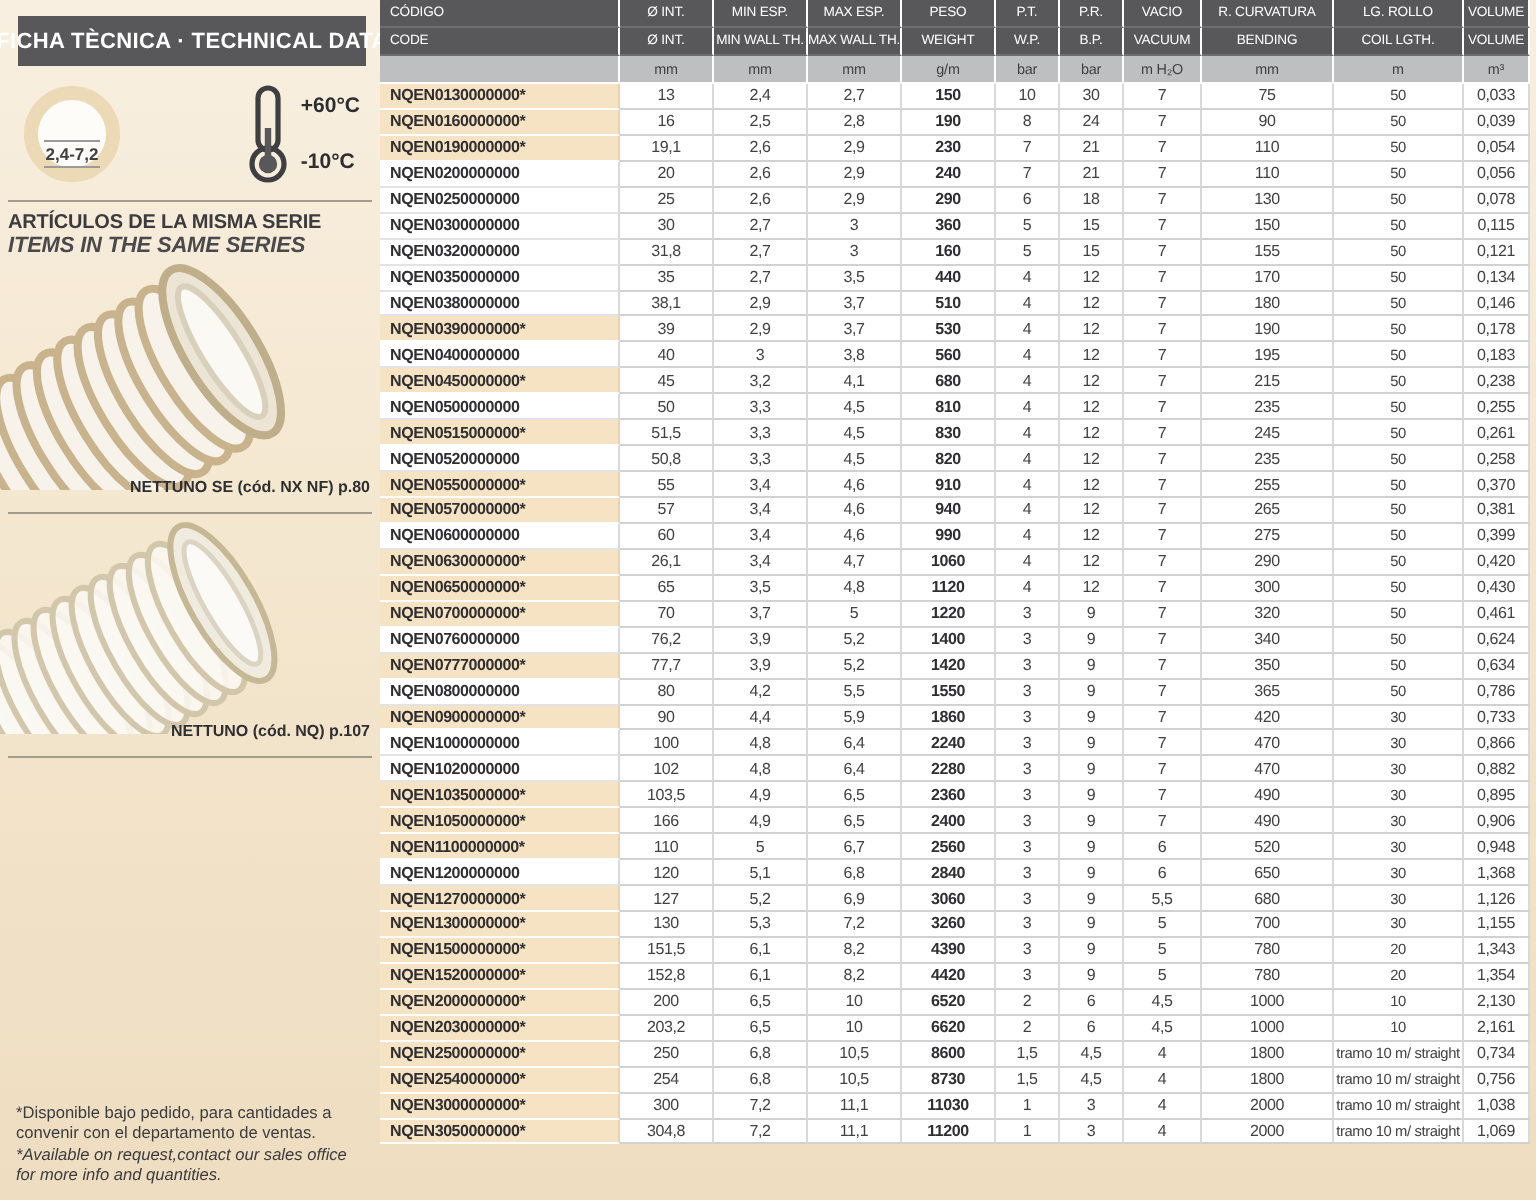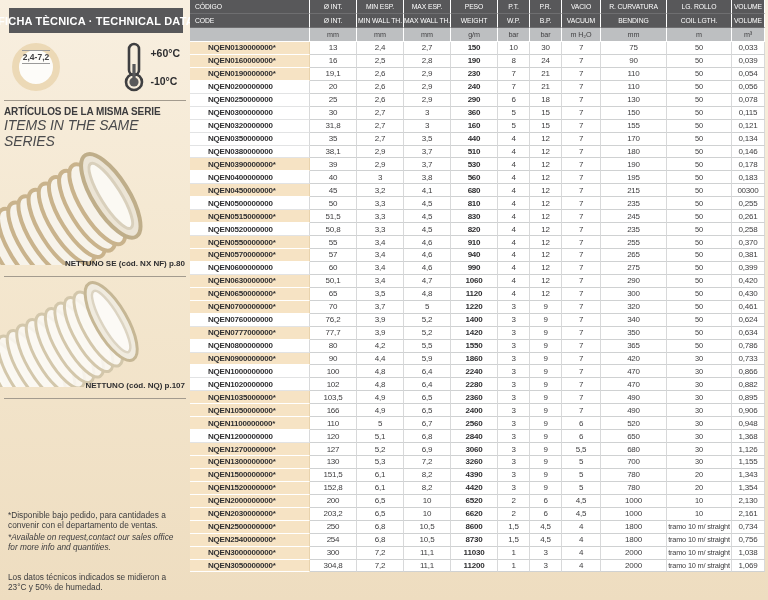--- a/index.html
+++ b/index.html
@@ -13,33 +13,33 @@
   
   .sidebar { position:absolute; left:0; top:0; width:190px; height:600px; display:flex; flex-direction:column; }
   .title-bar {
     margin:8px 7px 0 9px; height:25px; background:#58585a; color:#fff;
     font-weight:bold; font-size:11px; letter-spacing:.2px;
     display:flex; align-items:center; justify-content:center; white-space:nowrap;
   }
   .spec-row { margin:9px 10px 0 12px; display:flex; align-items:center; justify-content:space-between; }
   .badge {
     width:48px; height:48px; border-radius:50%; background:#fdfcf9;
-    border:7px solid #ecd9b6; display:flex; align-items:flex-start; justify-content:center;
+    border:7px solid #ecd9b6; display:flex; align-items:flex-end; justify-content:center;
   }
   .badge-text {
     font-size:8.5px; font-weight:bold; color:#414042; padding:1px 1px;
     border-top:1px solid #9a9a9a; border-bottom:1px solid #9a9a9a; white-space:nowrap;
   }
   .thermo-group { display:flex; align-items:center; gap:4px; }
   .temps { display:flex; flex-direction:column; justify-content:space-between; height:44px; padding:2px 0; }
   .temps span { font-size:10.5px; font-weight:bold; color:#2e2e30; white-space:nowrap; }
   .divider { border:none; border-top:1px solid #a39b8e; margin:8px 4px 0 4px; }
   .series-head { margin:5px 4px 0 4px; }
   .series-head .es { font-size:10px; font-weight:bold; color:#3c3c3e; letter-spacing:-.1px; white-space:nowrap; }
-  .series-head .en { font-size:14px; font-weight:normal; font-style:italic; color:#4a4a4c; letter-spacing:-.1px; }
+  .series-head .en { font-size:11px; font-weight:bold; font-style:italic; color:#4a4a4c; letter-spacing:-.1px; }
   .hose-block { position:relative; }
   .hose { display:block; }
   .hose-caption { font-size:8px; font-weight:bold; color:#2f2f31; text-align:right; padding-right:5px; margin-top:-6px; white-space:nowrap; }
   .footnotes { margin:auto 6px 8px 8px; }
   .footnotes p { font-size:8.3px; line-height:1.22; margin-top:20px; color:#3c3c3e; }
   .footnotes p.it { font-style:italic; margin-top:1px; }
 
   
   .table-area { position:absolute; left:190px; top:0; width:575px; }
   .hrow, .brow {
@@ -56,21 +56,21 @@
   .urow .hcell { background:#bdbfc1; color:#414042; font-size:7.2px; border-bottom:1px solid #fff; }
   .brow { height:12.95px; }
   .bcell {
     background:#fff; font-size:8px; letter-spacing:-.2px;
     display:flex; align-items:center; justify-content:center;
     border-right:1px solid #d8d9da; border-bottom:1px solid #cfd1d2; white-space:nowrap; overflow:hidden;
   }
   .bcell.coil { font-size:7.4px; }
   .bcell.peso { font-weight:bold; color:#2f2f31; }
   .bcell.codecell {
-    justify-content:flex-start; padding-left:18px; font-weight:bold; font-size:8px;
+    justify-content:flex-start; padding-left:5px; font-weight:bold; font-size:8px;
     color:#2f2f31; border-bottom:1px solid #e2e3e4;
   }
   .bcell.codecell.hl { background:#f6e3c4; border-bottom:1px solid #fff; border-right:1px solid #e8d3ae; }
 </style>
 </head>
 <body>
 
 <div class="page">
 
   <aside class="sidebar">
@@ -144,21 +144,20 @@
         </g>
       </svg>
       <div class="hose-caption">NETTUNO (cód. NQ) p.107</div>
     </div>
 
     <hr class="divider">
 
     <div class="footnotes">
       <p>*Disponible bajo pedido, para cantidades a convenir con el departamento de ventas.</p>
       <p class="it">*Available on request,contact our sales office for more info and quantities.</p>
-      <p>Los datos técnicos indicados se midieron a 23°C y 50% de humedad.</p>
     </div>
   </aside>
 
   <main class="table-area">
     <div>
         <div class="hrow">
           <div class="hcell first">CÓDIGO</div>
           <div class="hcell">Ø INT.</div>
           <div class="hcell">MIN ESP.</div>
           <div class="hcell">MAX ESP.</div>
@@ -345,21 +344,21 @@
           <div class="bcell codecell hl">NQEN0450000000*</div>
           <div class="bcell">45</div>
           <div class="bcell">3,2</div>
           <div class="bcell">4,1</div>
           <div class="bcell peso">680</div>
           <div class="bcell">4</div>
           <div class="bcell">12</div>
           <div class="bcell">7</div>
           <div class="bcell">215</div>
           <div class="bcell coil">50</div>
-          <div class="bcell">00300</div>
+          <div class="bcell">0,238</div>
         </div>
         <div class="brow">
           <div class="bcell codecell">NQEN0500000000</div>
           <div class="bcell">50</div>
           <div class="bcell">3,3</div>
           <div class="bcell">4,5</div>
           <div class="bcell peso">810</div>
           <div class="bcell">4</div>
           <div class="bcell">12</div>
           <div class="bcell">7</div>
@@ -427,21 +426,21 @@
           <div class="bcell peso">990</div>
           <div class="bcell">4</div>
           <div class="bcell">12</div>
           <div class="bcell">7</div>
           <div class="bcell">275</div>
           <div class="bcell coil">50</div>
           <div class="bcell">0,399</div>
         </div>
         <div class="brow">
           <div class="bcell codecell hl">NQEN0630000000*</div>
-          <div class="bcell">50,1</div>
+          <div class="bcell">26,1</div>
           <div class="bcell">3,4</div>
           <div class="bcell">4,7</div>
           <div class="bcell peso">1060</div>
           <div class="bcell">4</div>
           <div class="bcell">12</div>
           <div class="bcell">7</div>
           <div class="bcell">290</div>
           <div class="bcell coil">50</div>
           <div class="bcell">0,420</div>
         </div>

